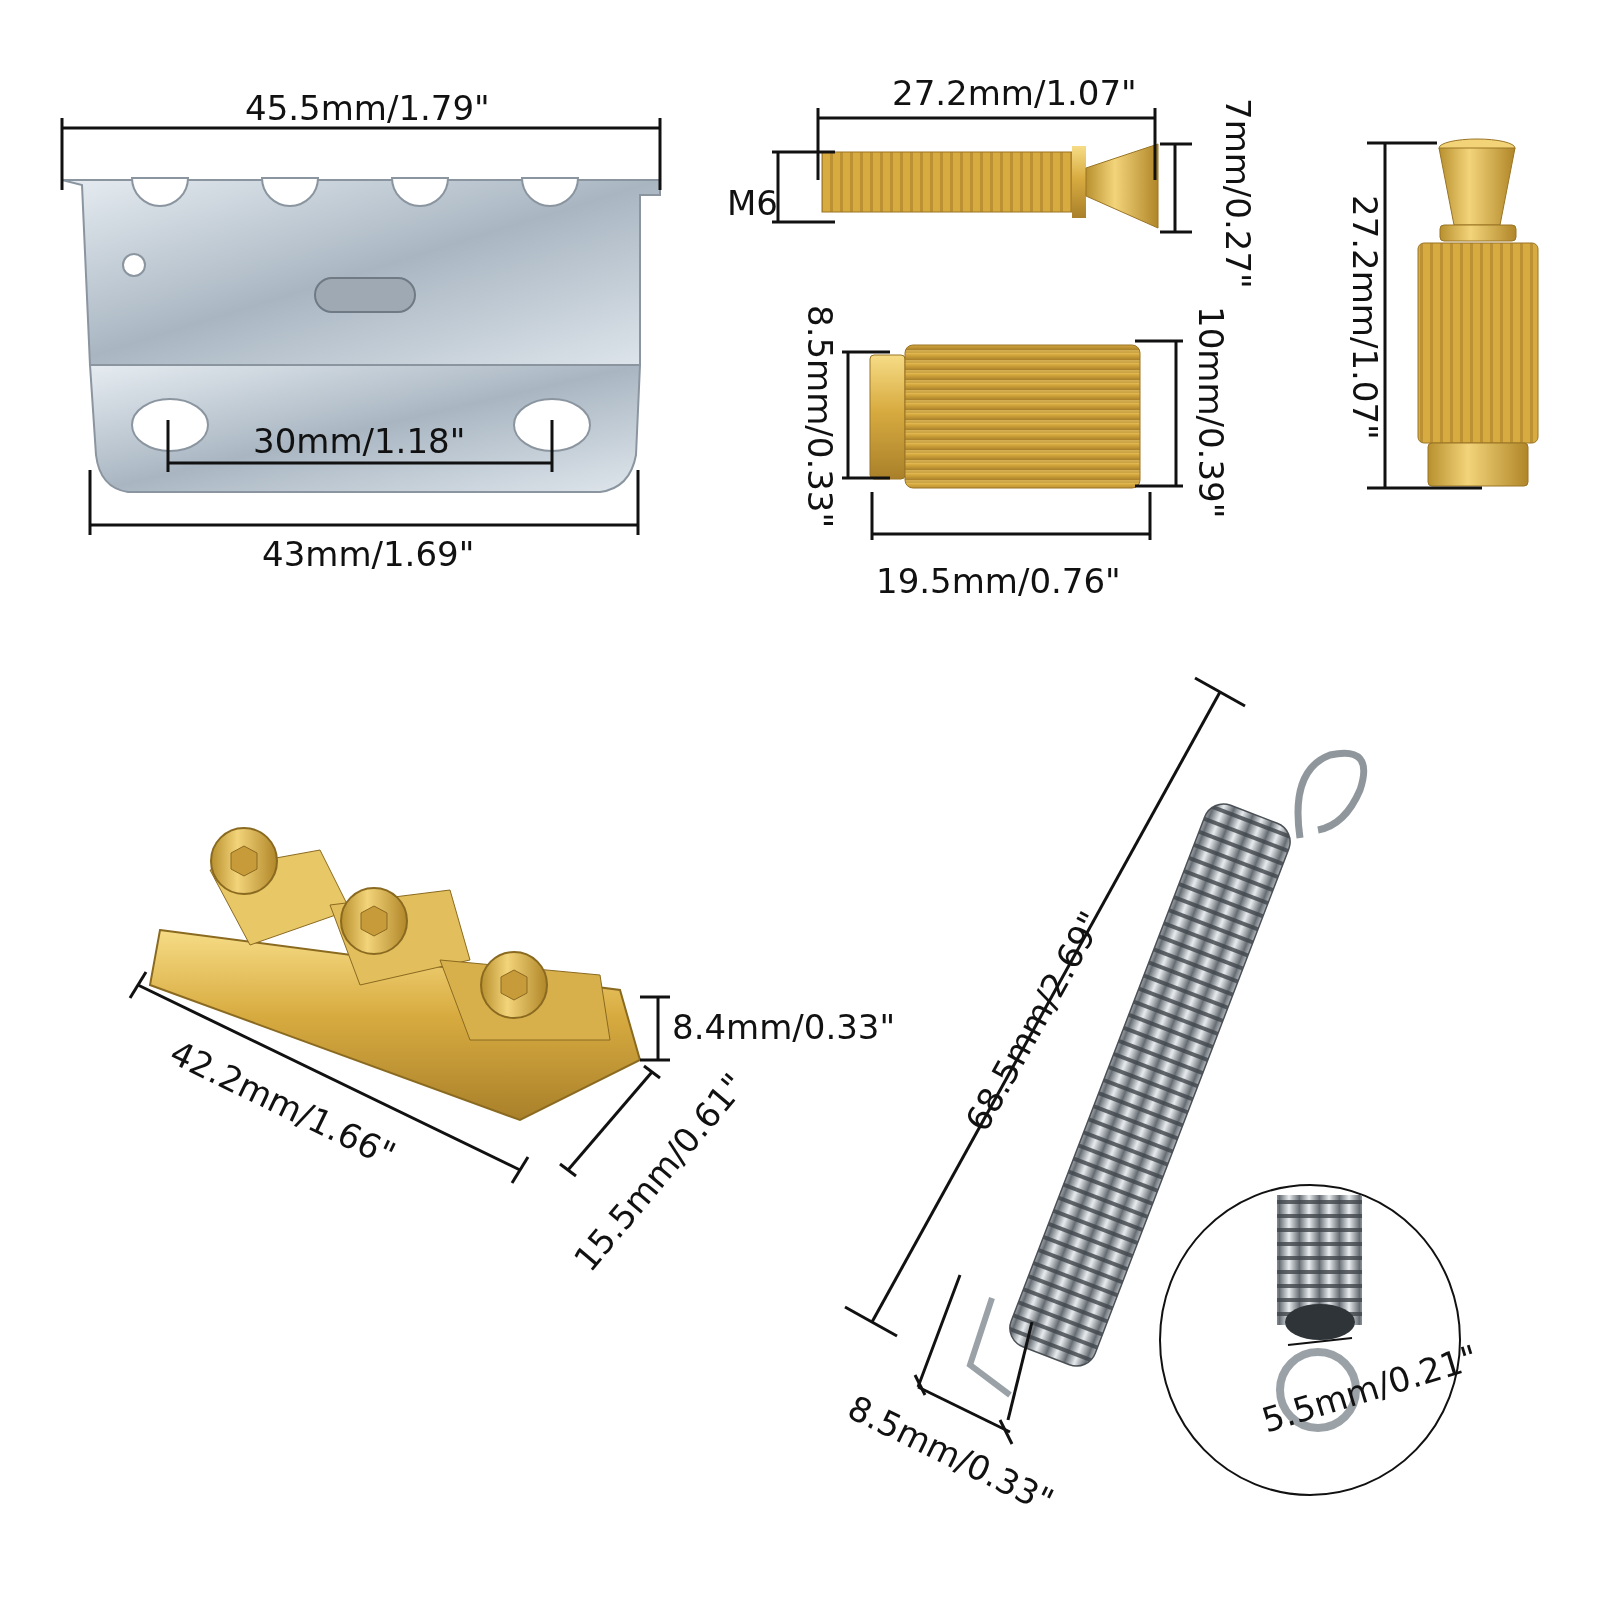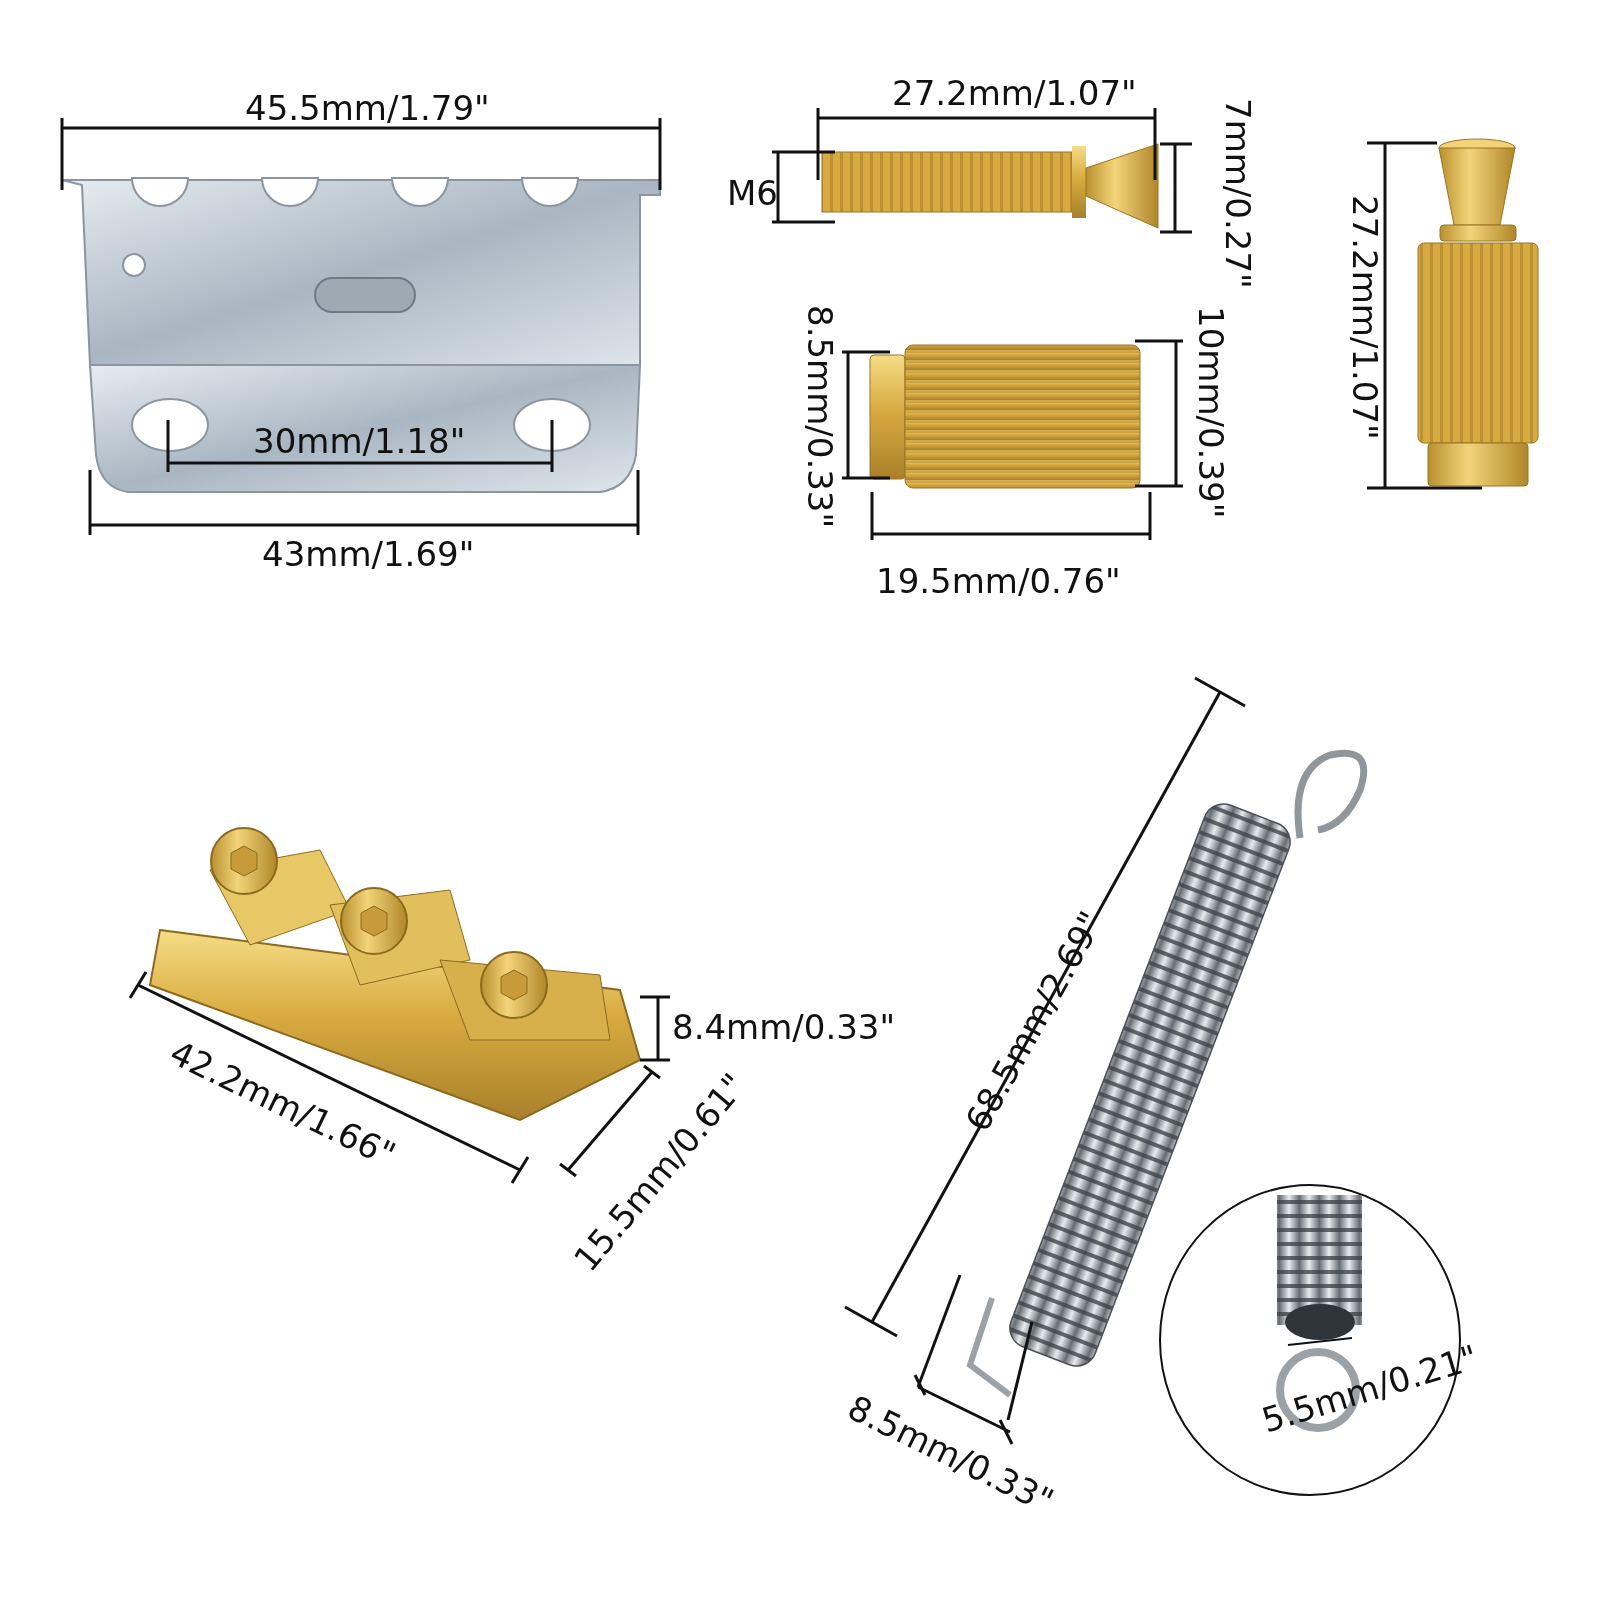--- a/index.html
+++ b/index.html
@@ -177,21 +177,21 @@
     <circle cx="1318" cy="1390" r="38" fill="none" stroke="#9aa2a8" stroke-width="8"></circle>
     <line x1="1288" y1="1345" x2="1352" y2="1338" stroke="#111" stroke-width="2"></line>
   </g>
 </svg>
 
 <div class="lbl" style="left:245px;top:91px;">45.5mm/1.79"</div>
 <div class="lbl" style="left:253px;top:424px;">30mm/1.18"</div>
 <div class="lbl" style="left:262px;top:537px;">43mm/1.69"</div>
 
 <div class="lbl" style="left:892px;top:76px;">27.2mm/1.07"</div>
-<div class="lbl" style="left:727px;top:176px;">M6</div>
+<div class="lbl" style="left:727px;top:186px;">M6</div>
 <div class="lbl rot90" style="left:1255px;top:98px;">7mm/0.27"</div>
 
 <div class="lbl rot90" style="left:837px;top:305px;">8.5mm/0.33"</div>
 <div class="lbl rot90" style="left:1228px;top:306px;">10mm/0.39"</div>
 <div class="lbl" style="left:876px;top:564px;">19.5mm/0.76"</div>
 
 <div class="lbl rot90" style="left:1382px;top:195px;">27.2mm/1.07"</div>
 
 <div class="lbl" style="left:672px;top:1010px;">8.4mm/0.33"</div>
 <div class="lbl" style="left:180px;top:1035px;transform-origin:0 0;transform:rotate(25.8deg);">42.2mm/1.66"</div>

